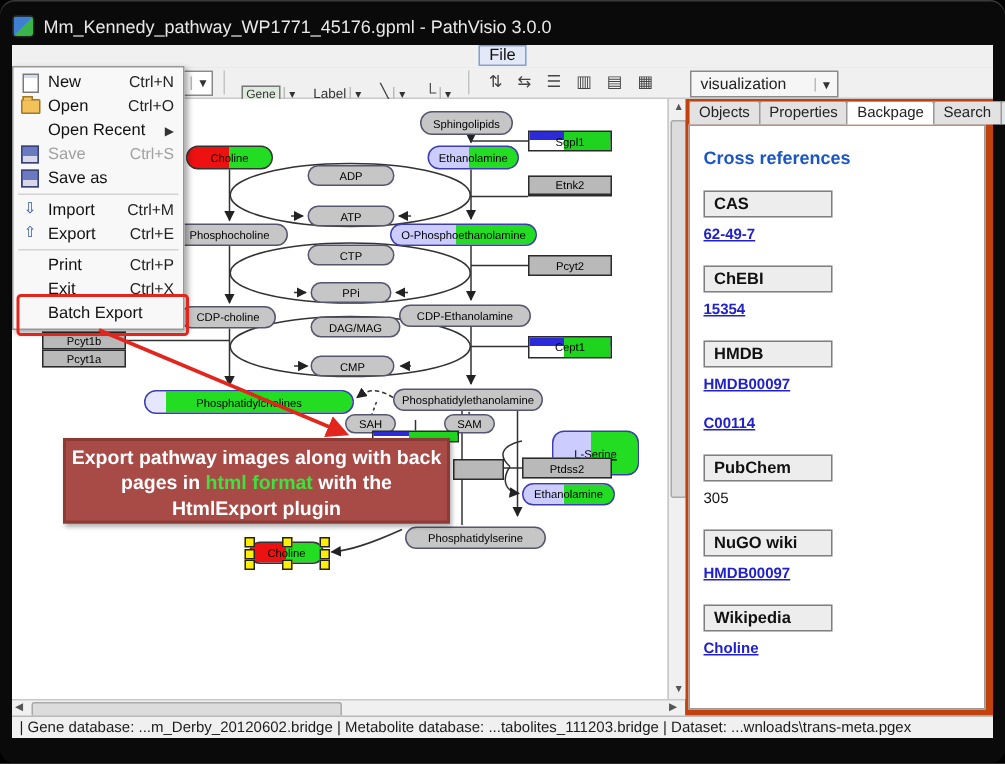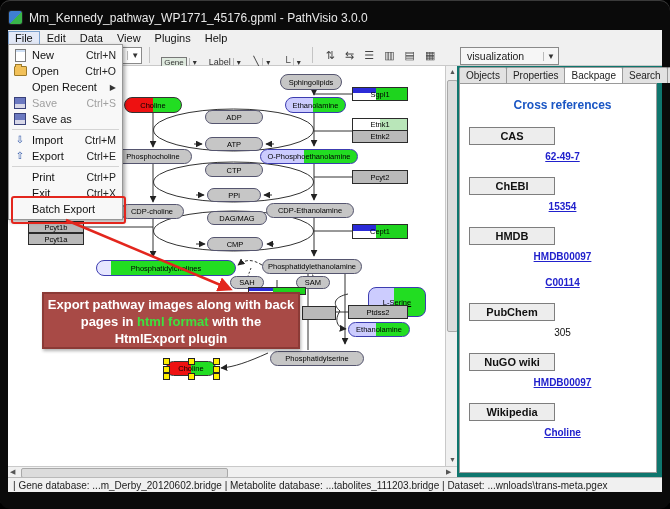--- a/index.html
+++ b/index.html
@@ -2,21 +2,21 @@
 <html><head>
 <meta charset="utf-8">
 <style>
   html,body{margin:0;padding:0;background:#000;}
   #root{position:relative;width:670px;height:509px;font-family:"Liberation Sans",sans-serif;overflow:hidden;background:#000;}
   .frame{position:absolute;inset:0;background:#0a0a0a;border-radius:10px;box-shadow:inset 0 1px 0 #3a3a3a;}
   
   .titlebar{position:absolute;left:8px;top:5px;right:8px;height:25px;display:flex;align-items:center;gap:6px;color:#e8e8e8;font-size:12px;}
   .appicon{width:13px;height:13px;border-radius:3px;background:linear-gradient(135deg,#3f7fd2 0 50%,#39b54a 50%);border:1px solid #222;}
   
-  .menubar{position:absolute;left:8px;top:30px;width:654px;height:15px;background:#f0f0f0;border-bottom:1px solid #d8d8d8;display:flex;align-items:center;font-size:11px;color:#111;}
+  .menubar{position:absolute;left:8px;top:30px;width:654px;height:15px;background:#f0f0f0;border-bottom:1px solid #d8d8d8;display:flex;align-items:center;font-size:11px;color:#111;flex-direction:column;}
   .menubar .menu{padding:1px 7px;cursor:default;}
   .menubar .menu.active{background:#e3e9f7;border:1px solid #7da2ce;padding:0 6px;}
   
   .toolbar{position:absolute;left:8px;top:45px;width:654px;height:21px;background:#f0f0f0;border-bottom:1px solid #c9c9c9;display:flex;align-items:center;font-size:11px;color:#222;gap:4px;padding-left:4px;box-sizing:border-box;}
   .tb-combo{height:15px;background:#fff;border:1px solid #8a8a8a;display:flex;align-items:center;font-size:10.5px;padding:0 2px 0 5px;gap:4px;}
   .tb-caret{font-size:8px;color:#333;border-left:1px solid #bbb;padding-left:3px;}
   .tb-sep{width:1px;height:16px;background:#c4c4c4;margin:0 3px;}
   .tb-btn{height:16px;min-width:18px;display:flex;align-items:center;justify-content:center;font-size:10px;color:#333;gap:2px;padding:0 3px;border:1px solid transparent;margin-top:14px;}
   .tb-ico{font-size:11px;line-height:1;color:#444;}
   .mini-box{border:1px solid #777;background:#dfeadf;font-size:8px;padding:0 2px;color:#333;}
@@ -26,21 +26,21 @@
   .edges{position:absolute;left:0;top:0;}
   
   .vscroll{position:absolute;left:445px;top:66px;width:12px;height:400px;background:#f0f0f0;border-left:1px solid #c9c9c9;}
   .vthumb{position:absolute;left:1px;top:14px;width:9px;height:250px;background:#dcdcdc;border:1px solid #a9a9a9;border-radius:2px;}
   .hscroll{position:absolute;left:8px;top:466px;width:449px;height:11px;background:#f0f0f0;border-top:1px solid #c9c9c9;}
   .hthumb{position:absolute;left:13px;top:1px;width:205px;height:8px;background:#dcdcdc;border:1px solid #a9a9a9;border-radius:2px;}
   .sarrow{position:absolute;font-size:7px;color:#555;line-height:10px;}
   
   .statusbar{position:absolute;left:8px;top:477px;width:654px;height:15px;background:#f0f0f0;border-top:1px solid #b9b9b9;font-size:10px;color:#1c1c1c;display:flex;align-items:center;padding-left:5px;box-sizing:border-box;white-space:nowrap;overflow:hidden;}
   
-  .panel{position:absolute;left:457px;top:66px;width:205px;height:411px;background:#0f766e;text-align:center;}
+  .panel{position:absolute;left:457px;top:66px;width:205px;height:411px;background:#c2410c;}
   .tabs{position:absolute;left:2px;top:1px;display:flex;font-size:10px;color:#222;}
   .tab{padding:2px 6px;border:1px solid #9a9a9a;border-bottom:none;background:#e2e2e2;margin-right:-1px;border-radius:2px 2px 0 0;}
   .tab.active{background:#fff;position:relative;z-index:2;}
   .panel-content{position:absolute;left:2px;top:17px;width:198px;height:390px;background:#fff;border:1px solid #9a9a9a;box-sizing:border-box;padding:2px 0 0 9px;overflow:hidden;}
   .xref-heading{margin-top:12px;color:#1a56c4;font-weight:bold;font-size:12px;}
   .section{margin-top:15px;}
   .sec-header{border:1px solid #7e7e7e;background:#ededed;font-weight:bold;font-size:11px;color:#111;padding:2px 6px;width:fit-content;min-width:72px;}
   .sec-value{margin-top:6px;font-size:10px;color:#111;}
   .sec-value a{color:#2121cc;font-weight:bold;text-decoration:underline;}
   
@@ -186,21 +186,21 @@
       </div>
       <div class="node n-pill lavgreen" style="left: 277px; top: 31px; width: 61px; height: 16px;">
         <span>Ethanolamine</span>
       </div>
       <div class="node n-pill gray" style="left: 197px; top: 44px; width: 58px; height: 14px;">
         <span>ADP</span>
       </div>
       <div class="node n-box etnk" style="left: 344px; top: 52px; width: 56px; height: 13px;">
         <span>Etnk1</span>
       </div>
-      <div class="node n-box gray" style="left: 344px; top: 64px; width: 56px; height: 13px;">
+      <div class="node n-box gray" style="left: 344px; top: 51px; width: 56px; height: 13px;">
         <span>Etnk2</span>
       </div>
       <div class="node n-pill gray" style="left: 197px; top: 71px; width: 58px; height: 14px;">
         <span>ATP</span>
       </div>
       <div class="node n-pill gray" style="left: 106px; top: 83px; width: 78px; height: 15px;">
         <span>Phosphocholine</span>
       </div>
       <div class="node n-pill lavgreen" style="left: 252px; top: 83px; width: 98px; height: 15px;">
         <span>O-Phosphoethanolamine</span>

